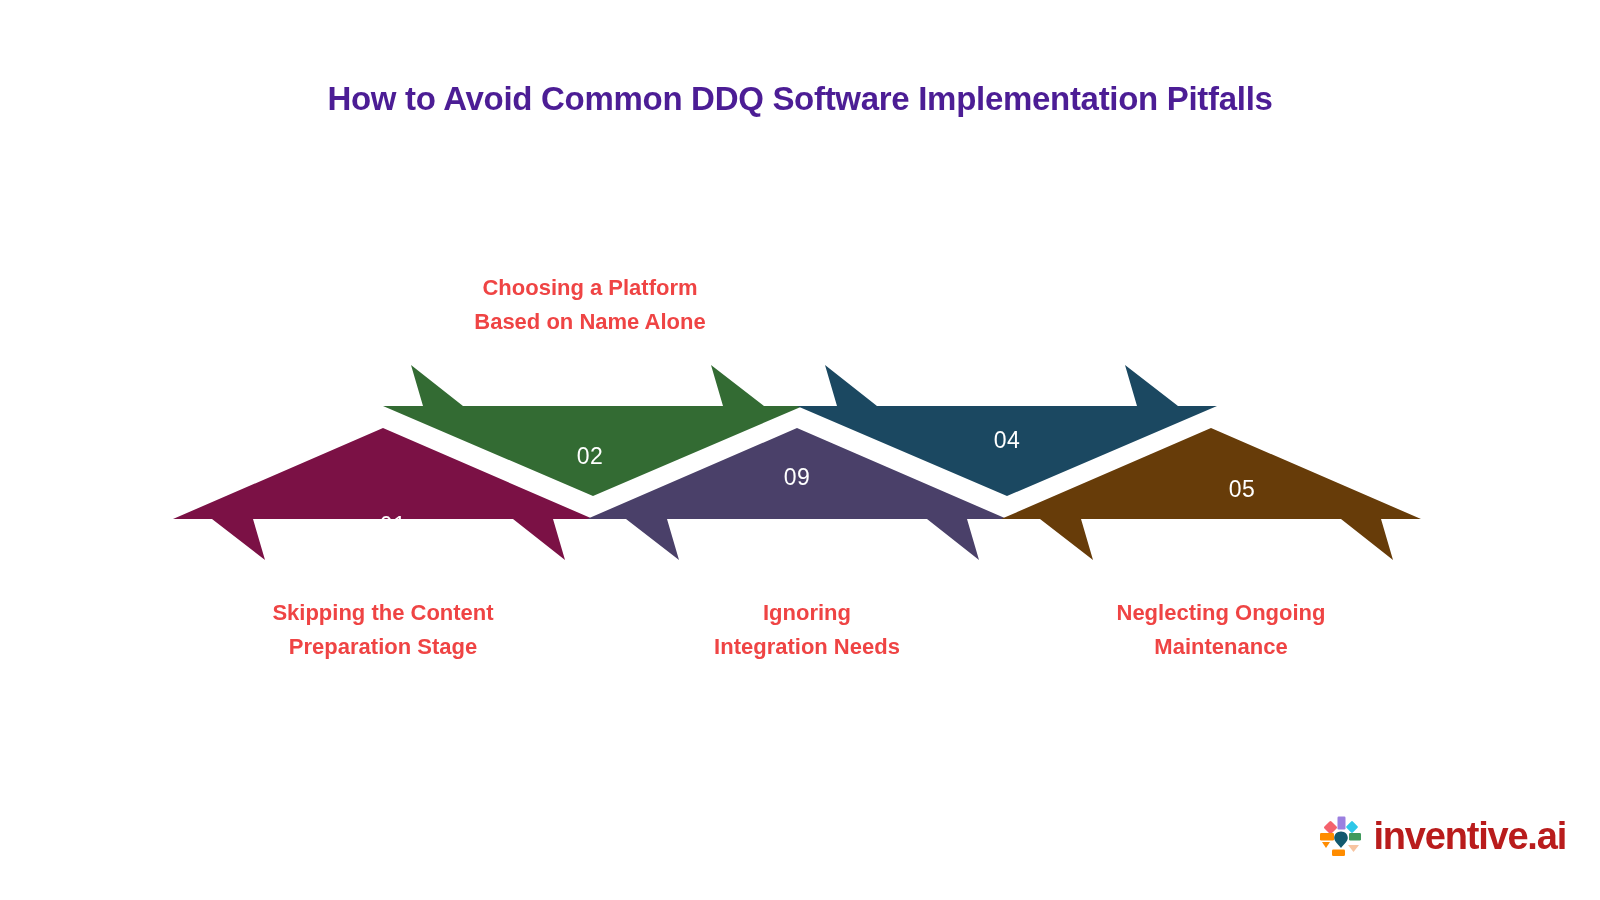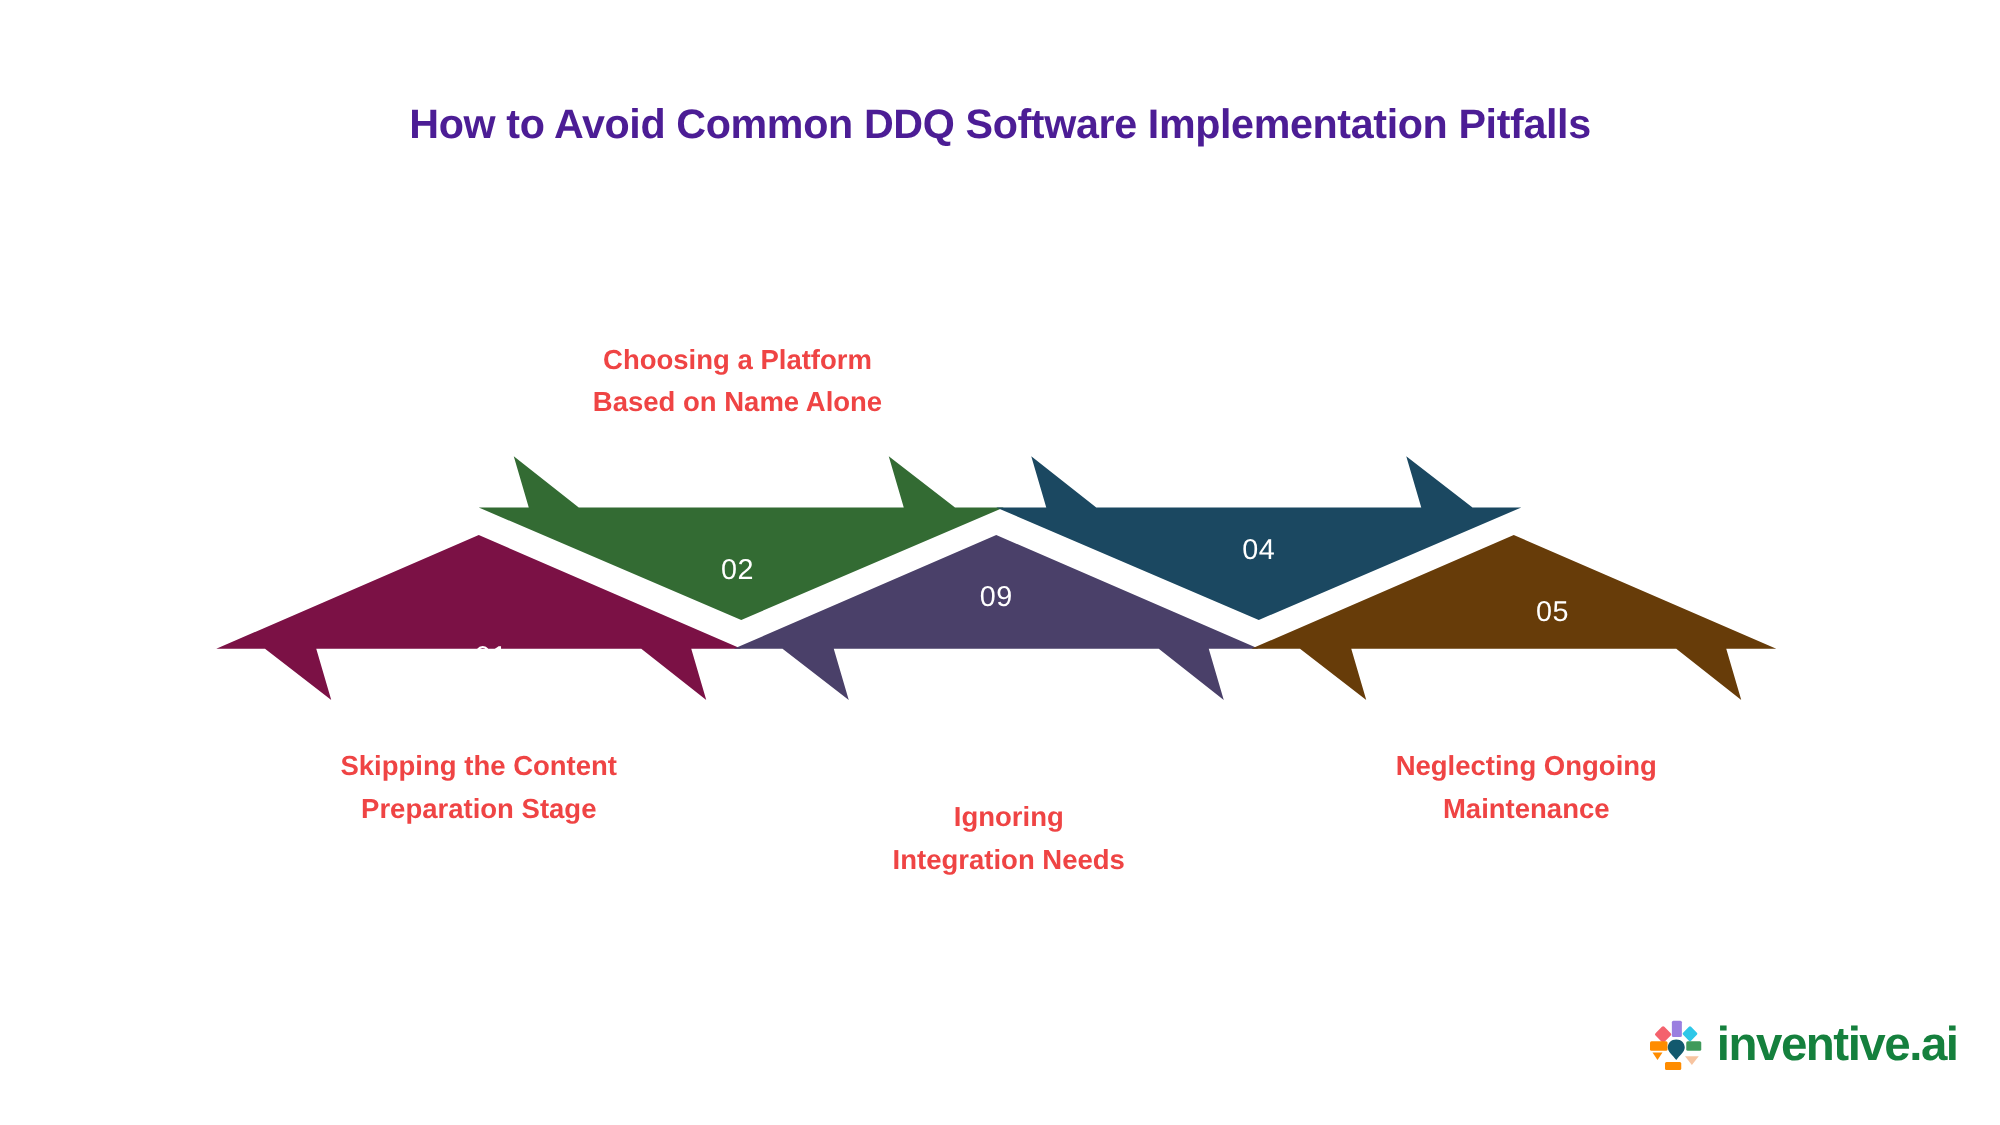--- a/index.html
+++ b/index.html
@@ -86,21 +86,21 @@
     gap: 10px;
   }
   .logo-mark {
     width: 44px;
     height: 44px;
     display: block;
   }
   .logo-text {
     font-size: 38px;
     font-weight: 700;
-    color: #15803d;
+    color: #b91c1c;
     letter-spacing: -1.2px;
     line-height: 1;
   }
 </style>
 </head>
 <body>
 
 <div class="page">
 
   <div class="title">How to Avoid Common DDQ Software Implementation Pitfalls</div>
@@ -178,21 +178,21 @@
     <div class="step-number" style="left:393px; top:477px;margin-top:48px;">01</div>
     <div class="step-number" style="left:590px; top:456px;">02</div>
     <div class="step-number" style="left:797px; top:477px;">09</div>
     <div class="step-number" style="left:1007px; top:440px;text-align:center;">04</div>
     <div class="step-number" style="left:1216px; top:489px;margin-left:26px;">05</div>
 
     <div class="caption" style="left:383px; top:596px; width:420px;">Skipping the Content
 Preparation Stage</div>
     <div class="caption" style="left:590px; top:271px; width:420px;">Choosing a Platform
 Based on Name Alone</div>
-    <div class="caption" style="left:807px; top:596px; width:420px;margin-top:41px;">Ignoring
+    <div class="caption" style="left:807px; top:596px; width:420px;">Ignoring
 Integration Needs</div>
     <div class="caption" style="left:1221px; top:596px; width:420px;">Neglecting Ongoing
 Maintenance</div>
 
   </div>
 
   <div class="logo">
     <svg class="logo-mark" viewBox="0 0 44 44">
 
       <rect x="6.5" y="8.5" width="10" height="10" rx="1.4" fill="#f4626d" transform="rotate(45 11.5 13.5)"></rect>

